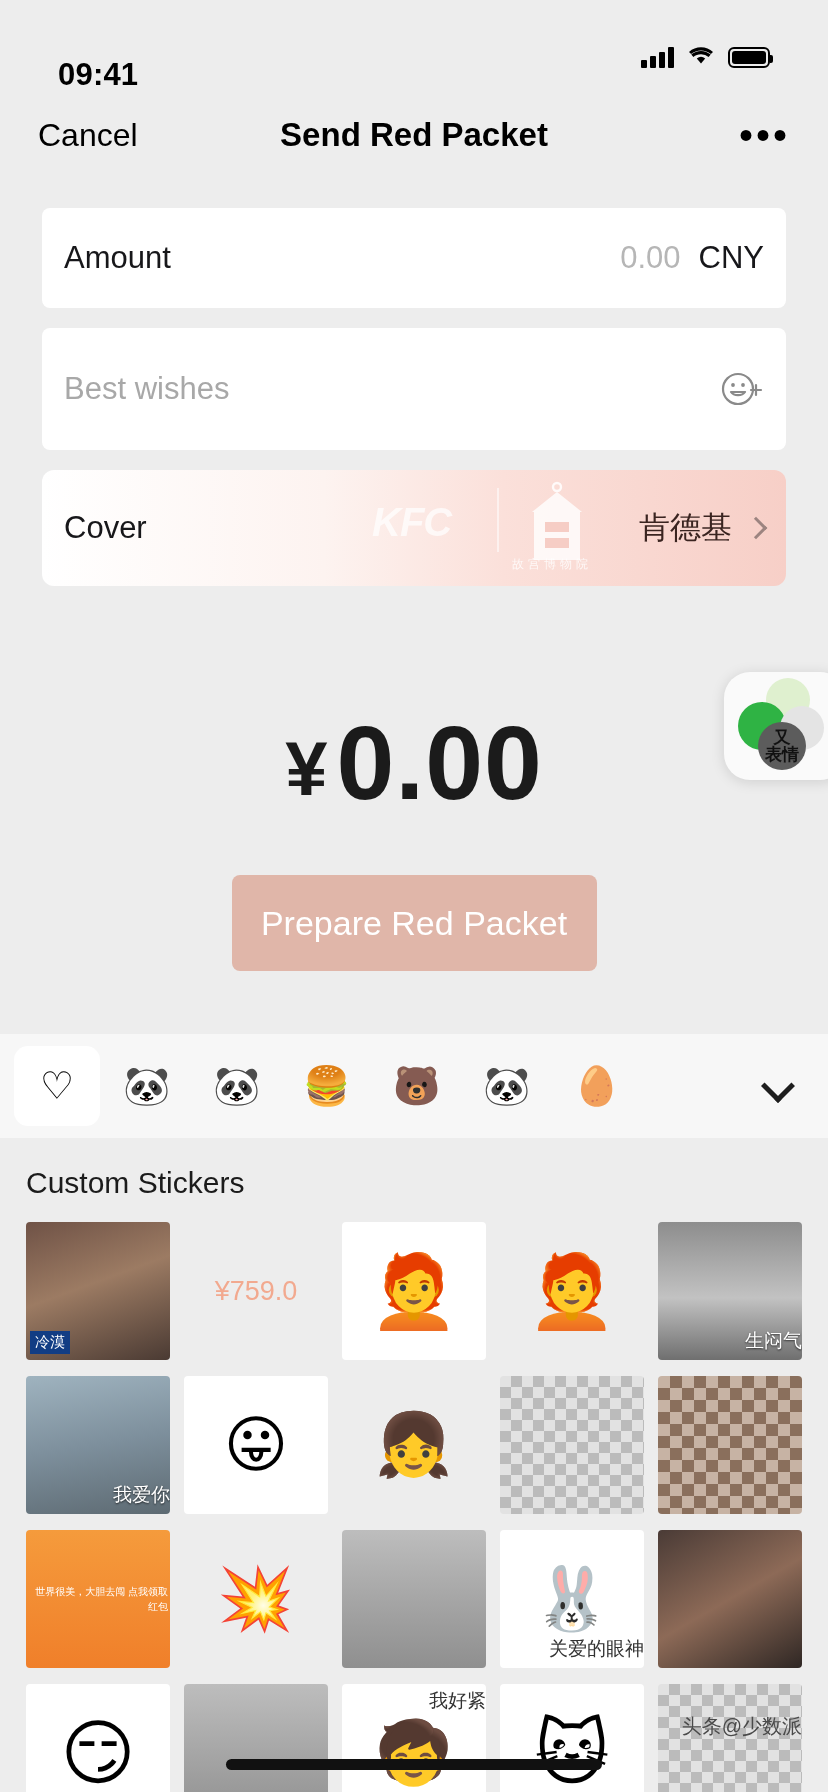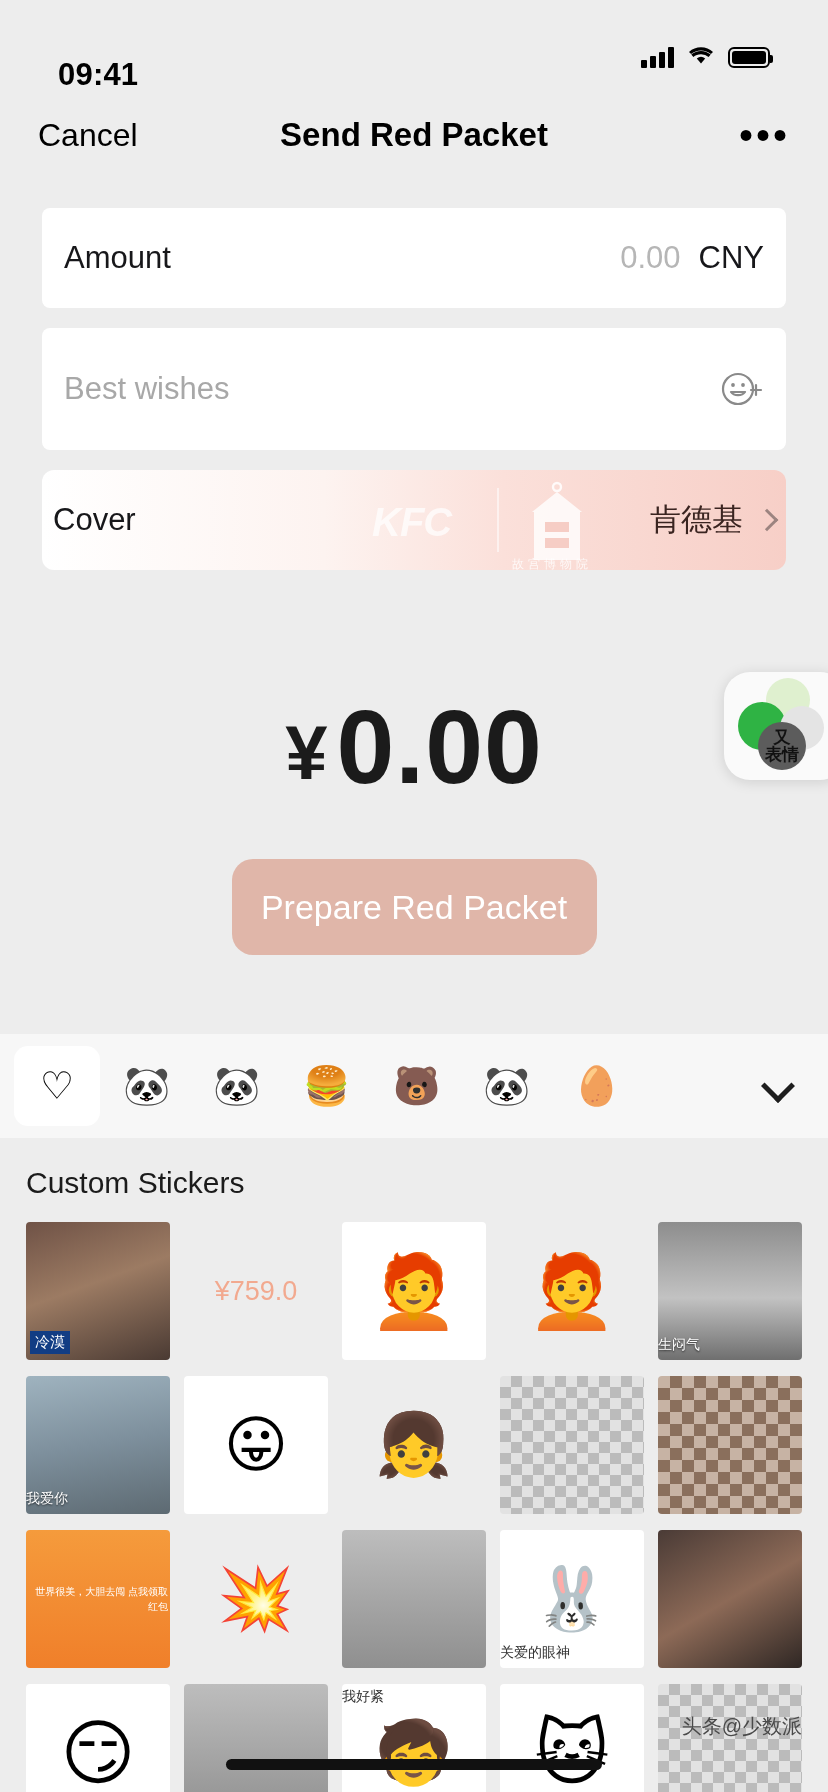--- a/index.html
+++ b/index.html
@@ -38,21 +38,21 @@
   .row-right { margin-left:auto; display:flex; align-items:center; gap:18px; }
   .amt-ph { font-size: 31px; color:#b6b6b6; }
   .cny { font-size: 31px; color:#17171a; }
   .wish-ph { font-size: 31px; color:#a8a8a8; }
   .emoji-btn { width:46px; height:46px; position:relative; }
   .emoji-btn svg { display:block; }
 
   
   .cover-card { position:relative; overflow:hidden; border-radius:12px;
     background: linear-gradient(90deg,#ffffff 0%, #fdf3f0 38%, #fbe0da 62%, #f7cfc7 100%); }
-  .cover-row { height:100px; display:flex; align-items:center; padding:0 11px; position:relative; z-index:3;}
+  .cover-row { height:116px; display:flex; align-items:center; padding:0 22px; position:relative; z-index:3;}
   .cover-label { font-size:31px; color:#17171a; }
   .cover-right { margin-left:auto; display:flex; align-items:center; gap:16px; }
   .cover-brand { font-size:31px; color:#3a2420; }
   .chev { width:16px; height:16px; border-right:3px solid #9c8480; border-bottom:3px solid #9c8480; transform:rotate(-45deg); }
   .kfc-wm { position:absolute; left:330px; top:30px; z-index:1; font-size:40px; font-weight:800; font-style:italic;
             color:rgba(255,255,255,0.72); letter-spacing:-1px; }
   .divider-wm { position:absolute; left:455px; top:18px; width:2px; height:64px; background:rgba(255,255,255,0.55); z-index:1; }
   .gugong { position:absolute; left:478px; top:8px; z-index:1; width:74px; height:90px; }
   .gugong-txt { position:absolute; left:470px; top:86px; z-index:1; font-size:12px; color:rgba(255,255,255,0.8); letter-spacing:4px;}
 
@@ -66,40 +66,40 @@
   .fw-inner { position:absolute; inset:0; }
   .fw-c { position:absolute; border-radius:50%; }
   .fw-green { width:48px; height:48px; left:14px; top:30px; background:#2fb344; }
   .fw-lightgreen { width:44px; height:44px; left:42px; top:6px; background:#dff0cf; }
   .fw-gray { width:44px; height:44px; left:56px; top:34px; background:#e4e4e4; }
   .fw-dark { width:48px; height:48px; left:34px; top:50px; background:#5c5c5c; color:#111; font-size:17px;
              display:flex; align-items:center; justify-content:center; line-height:1.0; text-align:center; font-weight:700; }
 
   
   .prepare-wrap { margin-top:52px; display:flex; justify-content:center; }
-  .prepare-btn { width:365px; height:96px; background:#e0b6a9; border-radius:21px; color:#fff; font-size:34px;
+  .prepare-btn { width:365px; height:96px; background:#e0b6a9; border-radius:8px; color:#fff; font-size:34px;
     display:flex; align-items:center; justify-content:center; }
 
   
   .sticker-bar { position:absolute; left:0; right:0; top:1034px; height:104px; background:#f7f7f7;
     display:flex; align-items:center; padding:0 14px; gap:4px; }
   .st-tab { width:86px; height:80px; border-radius:14px; display:flex; align-items:center; justify-content:center; }
   .st-tab.active { background:#fff; }
   .st-ico { font-size:38px; line-height:1; }
   .st-chev { margin-left:auto; margin-right:24px; width:24px; height:24px; border-right:5px solid #1e1e1e;
              border-bottom:5px solid #1e1e1e; transform:rotate(45deg); }
 
   
   .panel { position:absolute; left:0; right:0; top:1138px; bottom:0; background:#ededed; padding: 28px 26px 0 26px; }
   .panel-title { font-size:30px; color:#1b1b1b; margin-bottom:22px; }
   .grid { display:grid; grid-template-columns: repeat(5, 1fr); gap: 16px 14px; }
   .cell { width:100%; height:138px; position:relative; border-radius:4px; overflow:hidden;
           display:flex; align-items:center; justify-content:center; font-size:18px; }
   .cell-empty { background:transparent; }
-  .cap { position:absolute; bottom:6px; left:0; right:0; text-align:left; font-size:14px; color:#fff;
+  .cap { position:absolute; bottom:6px; left:0; right:0; text-align:right; font-size:19px; color:#fff;
          text-shadow:0 1px 2px rgba(0,0,0,.7); }
   .badge-l { position:absolute; left:4px; bottom:6px; background:#123d84; color:#fff; font-size:15px; padding:2px 5px; }
   .mos { background-image:
       linear-gradient(45deg,#bbb 25%,transparent 25%,transparent 75%,#bbb 75%),
       linear-gradient(45deg,#bbb 25%,transparent 25%,transparent 75%,#bbb 75%);
       background-size:22px 22px; background-position:0 0,11px 11px; background-color:#e2e2e2; }
   .mos2 { background-image:
       linear-gradient(45deg,#8a6f5c 25%,transparent 25%,transparent 75%,#8a6f5c 75%),
       linear-gradient(45deg,#8a6f5c 25%,transparent 25%,transparent 75%,#8a6f5c 75%);
       background-size:24px 24px; background-position:0 0,12px 12px; background-color:#c7b3a4; }

